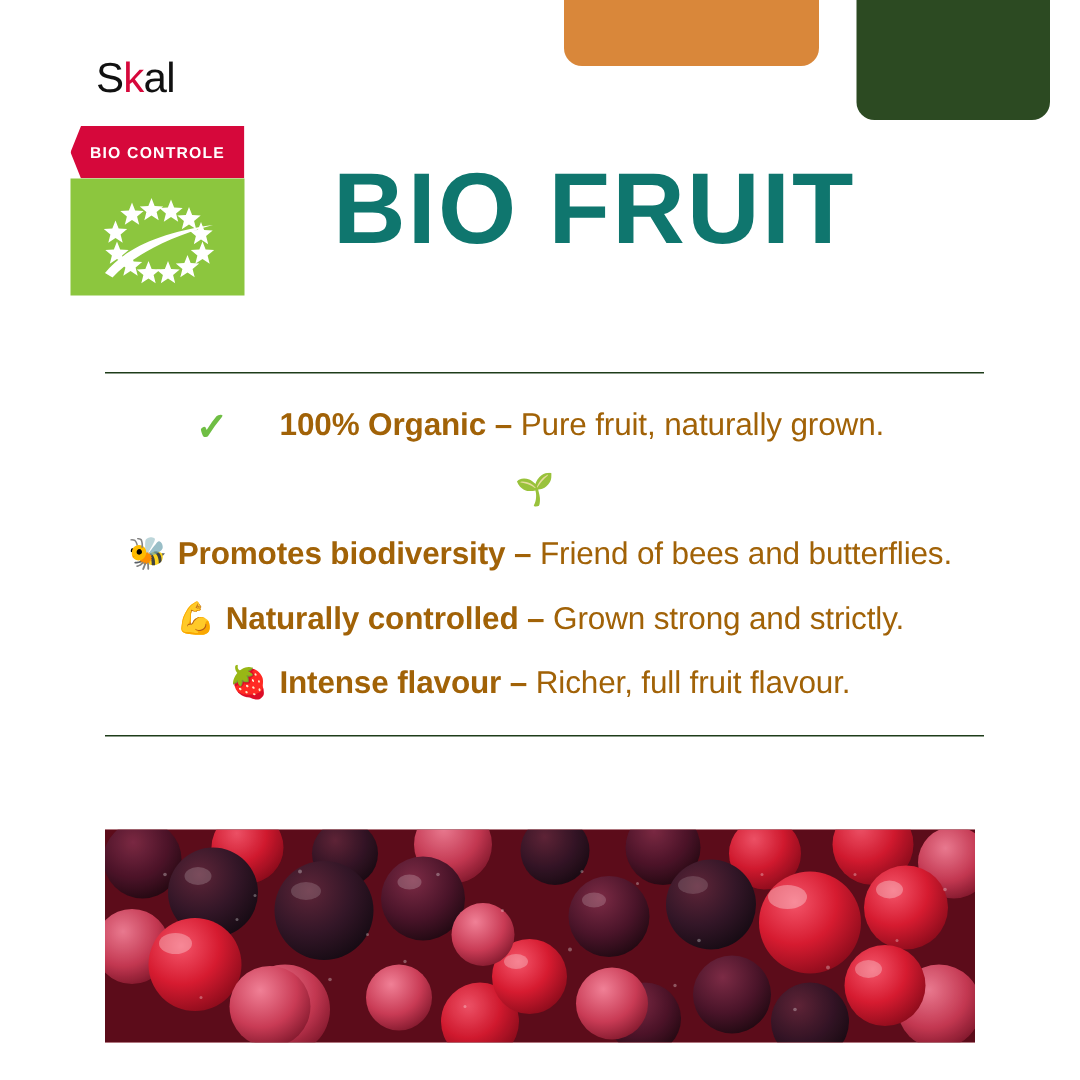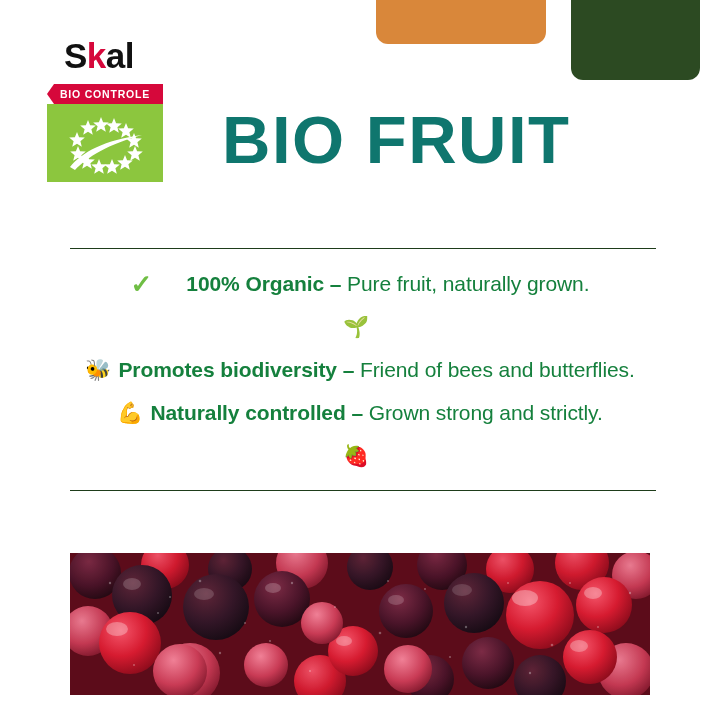--- a/index.html
+++ b/index.html
@@ -44,36 +44,36 @@
 
   
   .logo {
     position: absolute;
     left: 47px;
     top: 38px;
     width: 128px;
   }
   .logo-word {
     font-family: "Liberation Sans", sans-serif;
-    font-size: 35px;
-    font-weight: bold;
+    font-size: 28px;
+    font-weight: normal;
     color: #111111;
     letter-spacing: -0.5px;
     line-height: 1;
     padding-left: 17px;
     height: 40px;
     position: relative;
   }
   .logo-word .k-accent {
     color: #D6083B;
   }
   .bio-controle {
     position: relative;
     margin-top: 6px;
-    height: 20px;
+    height: 35px;
     width: 116px;
     background: #D6083B;
     color: #ffffff;
     font-size: 10.5px;
     font-weight: bold;
     letter-spacing: 0.8px;
     display: flex;
     align-items: center;
     justify-content: center;
     clip-path: polygon(0% 50%, 7px 0%, 100% 0%, 100% 100%, 7px 100%);
@@ -134,21 +134,21 @@
   }
   .feature-icon.check {
     color: #6FBE44;
     font-size: 26px;
     font-weight: bold;
     margin-right: 34px;
     margin-left: 0px;
   }
   .feature-text {
     font-size: 21px;
-    color: #15803d;
+    color: #a16207;
     letter-spacing: -0.1px;
   }
   .feature-text .lead {
     font-weight: bold;
   }
 
   
   .photo {
     position: absolute;
     left: 70px;
@@ -220,20 +220,21 @@
     <span class="feature-text"><span class="lead">Promotes biodiversity –</span><span> Friend of bees and butterflies.</span></span>
   </div>
 
   <div class="feature-row">
     <span class="feature-icon">💪</span>
     <span class="feature-text"><span class="lead">Naturally controlled –</span><span> Grown strong and strictly.</span></span>
   </div>
 
   <div class="feature-row">
     <span class="feature-icon">🍓</span>
+    <span class="feature-text"><span class="lead">Intense flavour –</span><span> Richer, full fruit flavour.</span></span>
   </div>
 
 </div>
 
 <div class="photo">
   <svg width="580" height="142" viewBox="0 0 580 142" xmlns="http://www.w3.org/2000/svg">
     <defs>
       <radialGradient id="rRed" cx="35%" cy="30%" r="75%">
         <stop offset="0%" stop-color="#F4556A"></stop>
         <stop offset="55%" stop-color="#D61B30"></stop>

